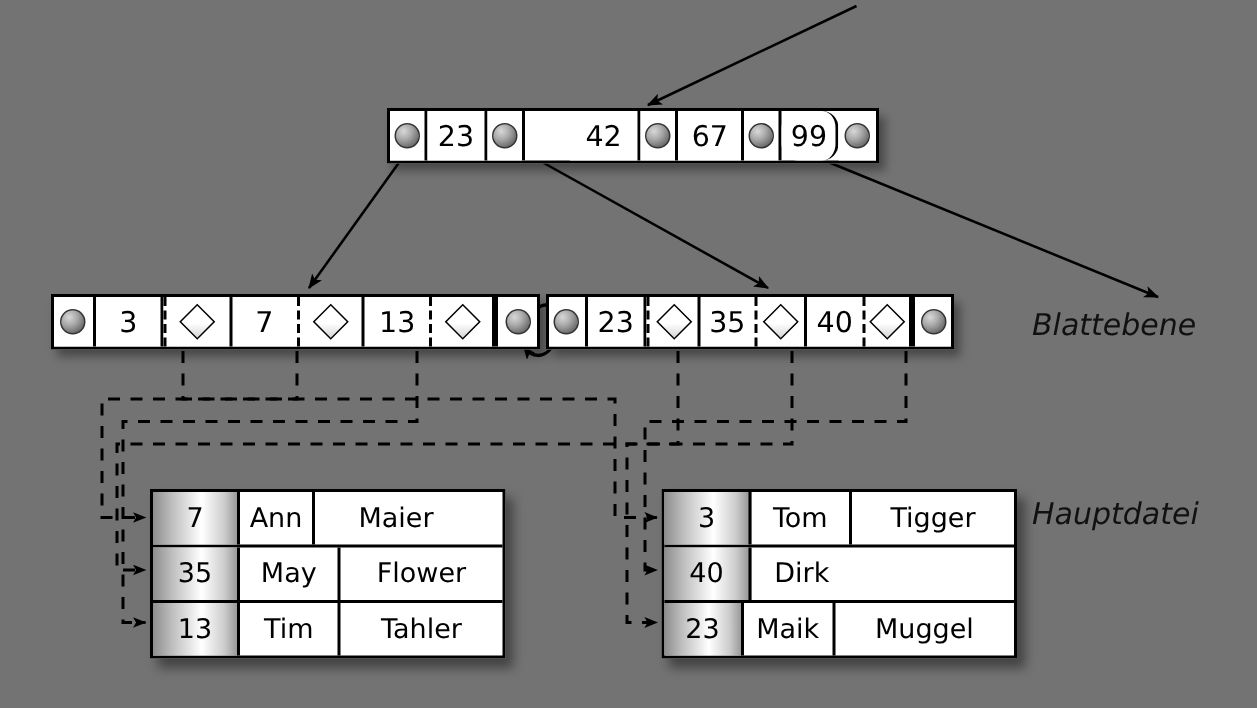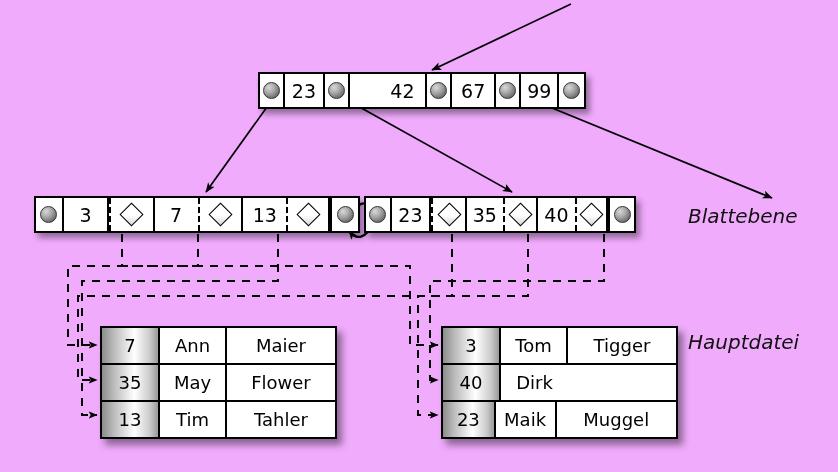--- a/index.html
+++ b/index.html
@@ -4,21 +4,21 @@
 <style>
   html, body {
     margin: 0;
     padding: 0;
     background: #f7f7f5;
   }
   #stage {
     position: relative;
     width: 838px;
     height: 472px;
-    background: #f0abfc;
+    background: #737373;
     font-family: "DejaVu Sans", sans-serif;
     overflow: hidden;
   }
   svg.overlay {
     position: absolute;
     left: 0;
     top: 0;
     width: 838px;
     height: 472px;
     pointer-events: none;
@@ -176,21 +176,21 @@
       <span class="sphere"></span>
     </div>
     <div class="cell key" style="width:60px;margin-left:30px;">42</div>
     <div class="cell ptr" style="width:32px;">
       <span class="sphere"></span>
     </div>
     <div class="cell key" style="width:56px;">67</div>
     <div class="cell ptr" style="width:32px;">
       <span class="sphere"></span>
     </div>
-    <div class="cell key" style="width:48px;">99</div>
+    <div class="cell key" style="width:48px;border-radius:11px;">99</div>
     <div class="cell ptr" style="width:32px;">
       <span class="sphere"></span>
     </div>
   </div>
 
   <div class="node" style="left:34px; top:196px; width:326px; height:37px;">
     <div class="cell ptr" style="width:32px;">
       <span class="sphere"></span>
     </div>
     <div class="cell key" style="width:52px;">3</div>
@@ -227,21 +227,21 @@
       <span class="diamond"></span>
     </div>
     <div class="cell ptr" style="width:32px; border-left:2px solid #000;">
       <span class="sphere"></span>
     </div>
   </div>
 
   <div class="dtable" style="left:100px; top:326px; width:237px;">
     <div class="drow">
       <div class="dcell keycol" style="width:58px;">7</div>
-      <div class="dcell" style="width:67px;">Ann</div>
+      <div class="dcell" style="width:50px;">Ann</div>
       <div class="dcell" style="width:108px;">Maier</div>
     </div>
     <div class="drow">
       <div class="dcell keycol" style="width:58px;">35</div>
       <div class="dcell" style="width:67px;">May</div>
       <div class="dcell" style="width:108px;">Flower</div>
     </div>
     <div class="drow">
       <div class="dcell keycol" style="width:58px;">13</div>
       <div class="dcell" style="width:67px;">Tim</div>

